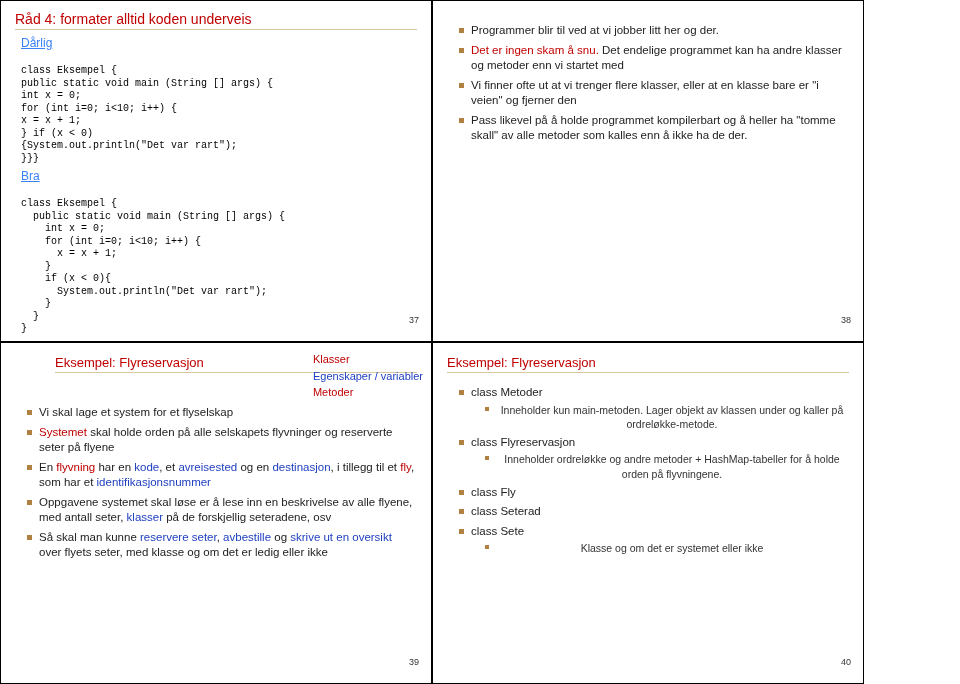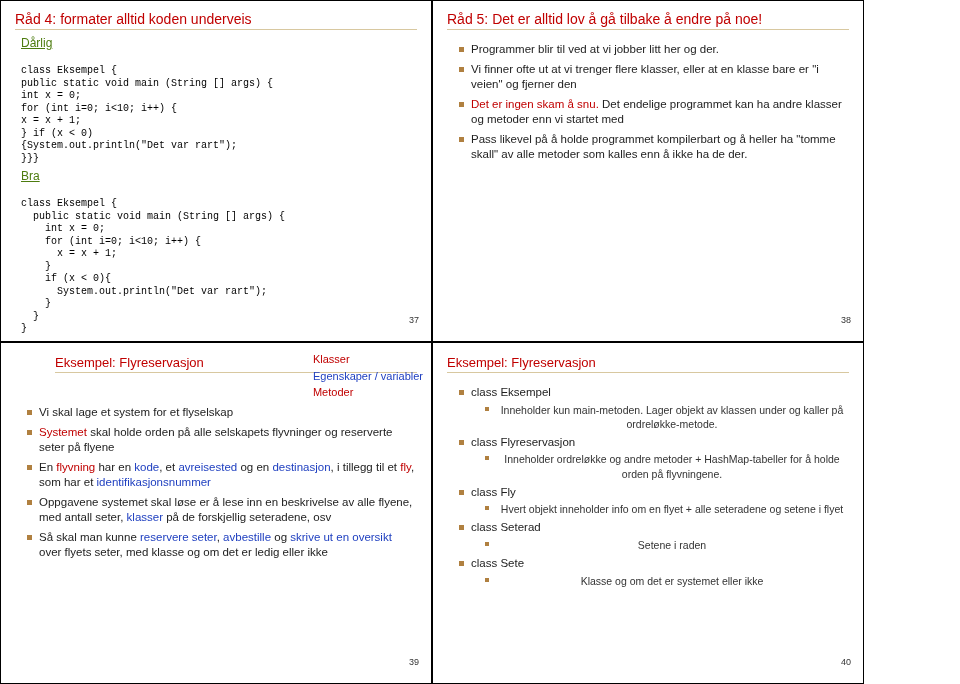--- a/index.html
+++ b/index.html
@@ -27,21 +27,21 @@
   }
   .heading {
     color: #c00000;
     font-size: 14px;
     font-weight: normal;
     border-bottom: 1px solid #d8c8a0;
     padding-bottom: 2px;
     margin-bottom: 6px;
   }
   .subhead {
-    color: #4d7c0f;
+    color: #3b82f6;
     text-decoration: underline;
     font-size: 12px;
     margin: 2px 0 2px 6px;
   }
   pre.code {
     font-family: "Courier New", monospace;
     font-size: 10px;
     line-height: 1.25;
     margin: 15px 0 4px 6px;
     white-space: pre;
@@ -140,27 +140,26 @@
     }
     if (x &lt; 0){
       System.out.println("Det var rart");
     }
   }
 }</pre>
     <div class="pagenum">37</div>
   </div>
 
   <div class="slide">
-    <div class="heading">Råd 5: Det er alltid lov å gå tilbake å endre på noe!</div>
     <ul class="bullets">
       <li>Programmer blir til ved at vi jobber litt her og der.</li>
+      <li>
+        <span class="red">Det er ingen skam å snu.</span><span> Det endelige programmet kan ha andre klasser og metoder enn vi startet med</span>
+      </li>
       <li>Vi finner ofte ut at vi trenger flere klasser, eller at en klasse bare er "i veien" og fjerner den</li>
-      <li>
-        <span class="red">Det er ingen skam å snu.</span><span> Det endelige programmet kan ha andre klasser og metoder enn vi startet med</span>
-      </li>
       <li>Pass likevel på å holde programmet kompilerbart og å heller ha "tomme skall" av alle metoder som kalles enn å ikke ha de der.</li>
     </ul>
     <div class="pagenum">38</div>
   </div>
 
   <div class="slide">
     <div class="heading big indent">Eksempel: Flyreservasjon</div>
     <div class="legend">
       <div class="red">Klasser</div>
       <div class="blue">Egenskaper / variabler</div>
@@ -181,42 +180,36 @@
         <span>Så skal man kunne </span><span class="blue">reservere seter</span><span>, </span><span class="blue">avbestille</span><span> og </span><span class="blue">skrive ut en oversikt</span><span> over flyets seter, med klasse og om det er ledig eller ikke</span>
       </li>
     </ul>
     <div class="pagenum">39</div>
   </div>
 
   <div class="slide">
     <div class="heading big">Eksempel: Flyreservasjon</div>
     <ul class="bullets">
       <li>
-        <span>class Eksempel</span>
+        <span>class Metoder</span>
         <ul class="sub">
             <li class="red">Inneholder kun main-metoden. Lager objekt av klassen under og kaller på ordreløkke-metode.</li>
           </ul>
       </li>
       <li>
         <span>class Flyreservasjon</span>
         <ul class="sub">
             <li class="red">Inneholder ordreløkke og andre metoder + HashMap-tabeller for å holde orden på flyvningene.</li>
           </ul>
       </li>
       <li>
         <span>class Fly</span>
-        <ul class="sub">
-            <li class="red">Hvert objekt inneholder info om en flyet + alle seteradene og setene i flyet</li>
-          </ul>
       </li>
       <li>
         <span>class Seterad</span>
-        <ul class="sub">
-            <li class="red">Setene i raden</li>
-          </ul>
       </li>
       <li>
         <span>class Sete</span>
         <ul class="sub">
             <li class="red">Klasse og om det er systemet eller ikke</li>
           </ul>
       </li>
     </ul>
     <div class="pagenum">40</div>
   </div>

